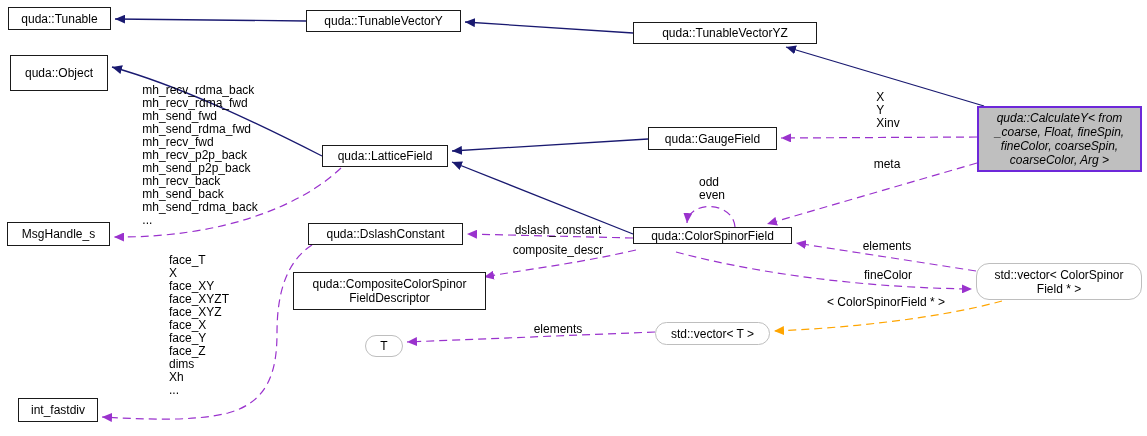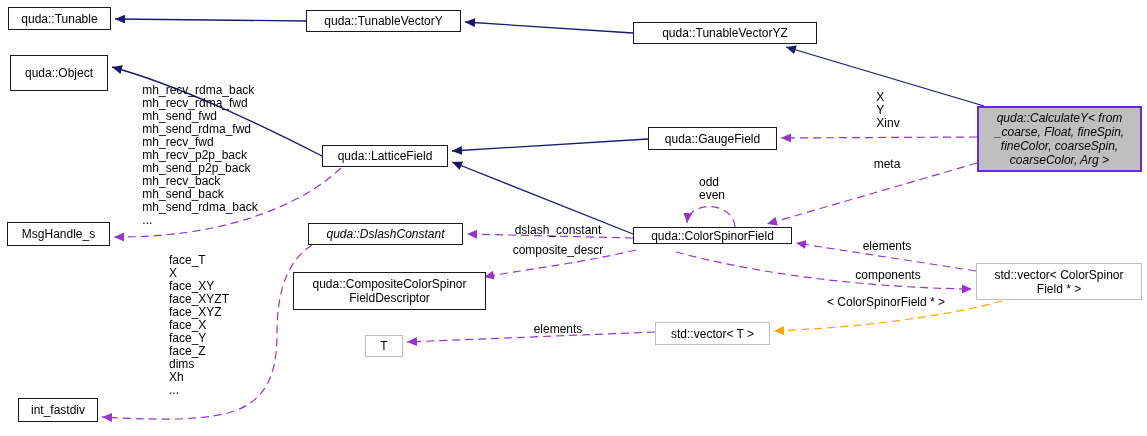--- a/index.html
+++ b/index.html
@@ -16,21 +16,21 @@
   .mk-use{fill:var(--color-usage,#9a32cd);}
   .mk-tpl{fill:var(--color-template,#ffa500);}
   .node{
     position:absolute;box-sizing:border-box;
     display:flex;align-items:center;justify-content:center;
     text-align:center;white-space:pre-line;
     border:1px solid var(--color-node-border,#1a1a1a);
     background:#fff;font-size:12px;line-height:14px;padding:1px 2px;
   }
   .node.main{background:var(--color-main-fill,#bfbfbf);border:2px solid #6d28d9;font-style:italic;}
-  .node.external{border-color:var(--color-external-border,#bebebe);}
+  .node.external{border-color:var(--color-external-border,#bebebe);border-radius:13px;}
   .elabel{
     position:absolute;transform:translateX(-50%);
     text-align:left;white-space:pre-line;
     font-size:12px;line-height:13px;
   }
 </style>
 </head>
 <body>
 
 <div id="stage">
@@ -73,21 +73,21 @@
   <div class="node" style="left:306px;top:10px;width:155px;height:22px;">quda::TunableVectorY</div>
   <div class="node" style="left:633px;top:22px;width:184px;height:22px;">quda::TunableVectorYZ</div>
   <div class="node" style="left:10px;top:55px;width:98px;height:36px;">quda::Object</div>
   <div class="node" style="left:322px;top:145px;width:126px;height:22px;">quda::LatticeField</div>
   <div class="node" style="left:648px;top:127px;width:129px;height:23px;">quda::GaugeField</div>
   <div class="node main" style="left:977px;top:106px;width:165px;height:66px;">quda::CalculateY&lt; from
 _coarse, Float, fineSpin,
 fineColor, coarseSpin,
 coarseColor, Arg &gt;</div>
   <div class="node" style="left:7px;top:222px;width:103px;height:24px;">MsgHandle_s</div>
-  <div class="node" style="left:308px;top:223px;width:155px;height:22px;font-style:italic;">quda::DslashConstant</div>
+  <div class="node" style="left:308px;top:223px;width:155px;height:22px;">quda::DslashConstant</div>
   <div class="node" style="left:287px;top:272px;width:193px;height:38px;margin-left:6px;">quda::CompositeColorSpinor
 FieldDescriptor</div>
   <div class="node" style="left:633px;top:227px;width:159px;height:17px;">quda::ColorSpinorField</div>
   <div class="node external" style="left:976px;top:263px;width:166px;height:37px;">std::vector&lt; ColorSpinor
 Field * &gt;</div>
   <div class="node external" style="left:655px;top:322px;width:115px;height:23px;">std::vector&lt; T &gt;</div>
   <div class="node external" style="left:365px;top:335px;width:38px;height:22px;">T</div>
   <div class="node" style="left:18px;top:398px;width:80px;height:24px;">int_fastdiv</div>
 
   <div class="elabel" style="left:200px;top:84px;">mh_recv_rdma_back
@@ -114,17 +114,17 @@
 ...</div>
   <div class="elabel" style="left:888px;top:91px;">X
 Y
 Xinv</div>
   <div class="elabel" style="left:887px;top:158px;">meta</div>
   <div class="elabel" style="left:712px;top:176px;">odd
 even</div>
   <div class="elabel" style="left:558px;top:224px;">dslash_constant</div>
   <div class="elabel" style="left:558px;top:244px;">composite_descr</div>
   <div class="elabel" style="left:887px;top:240px;">elements</div>
-  <div class="elabel" style="left:888px;top:269px;">components</div>
+  <div class="elabel" style="left:888px;top:269px;">fineColor</div>
   <div class="elabel" style="left:886px;top:296px;">&lt; ColorSpinorField * &gt;</div>
   <div class="elabel" style="left:558px;top:323px;">elements</div>
 
 </div>
 
 </body></html>

